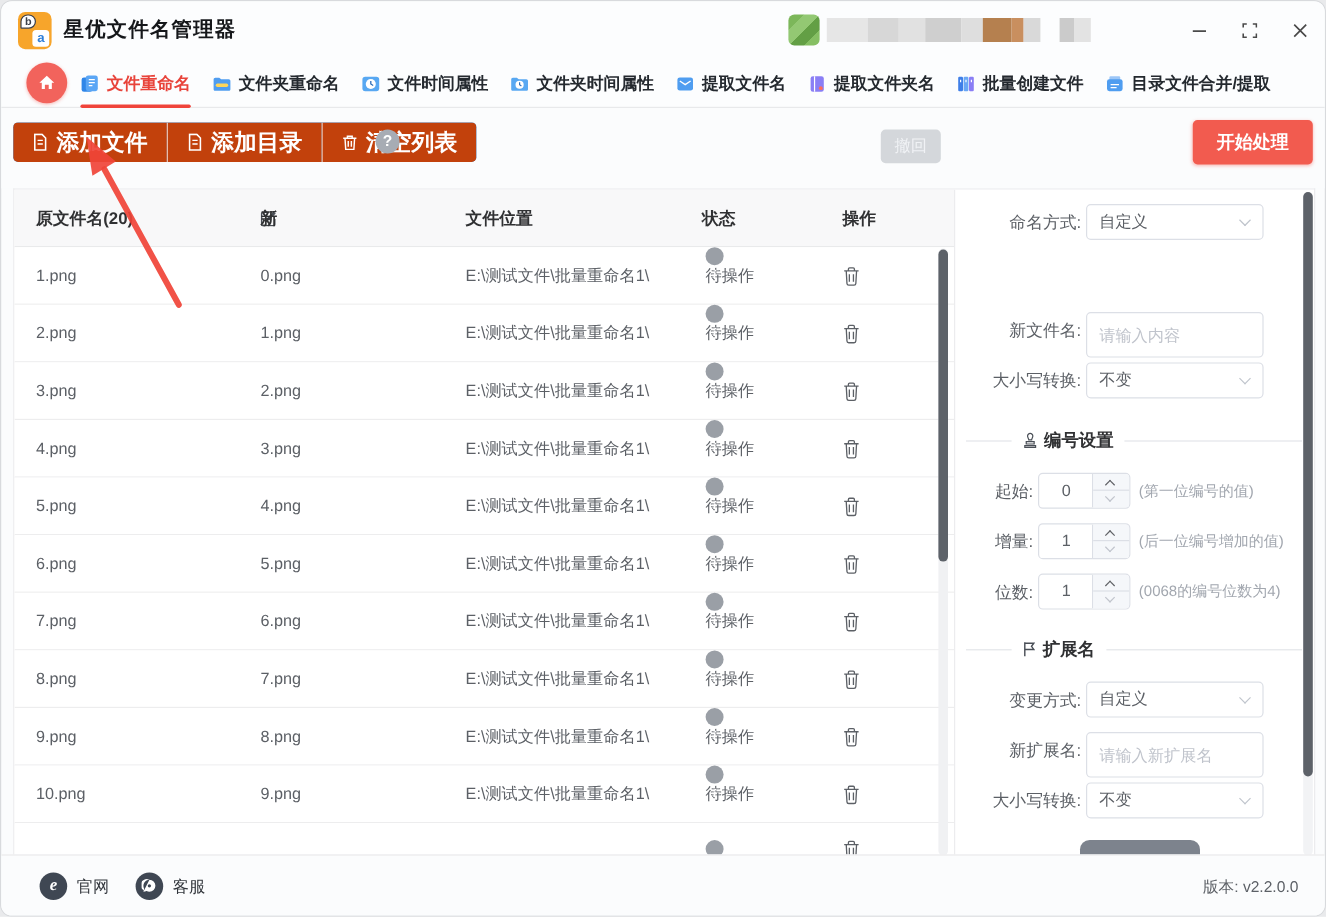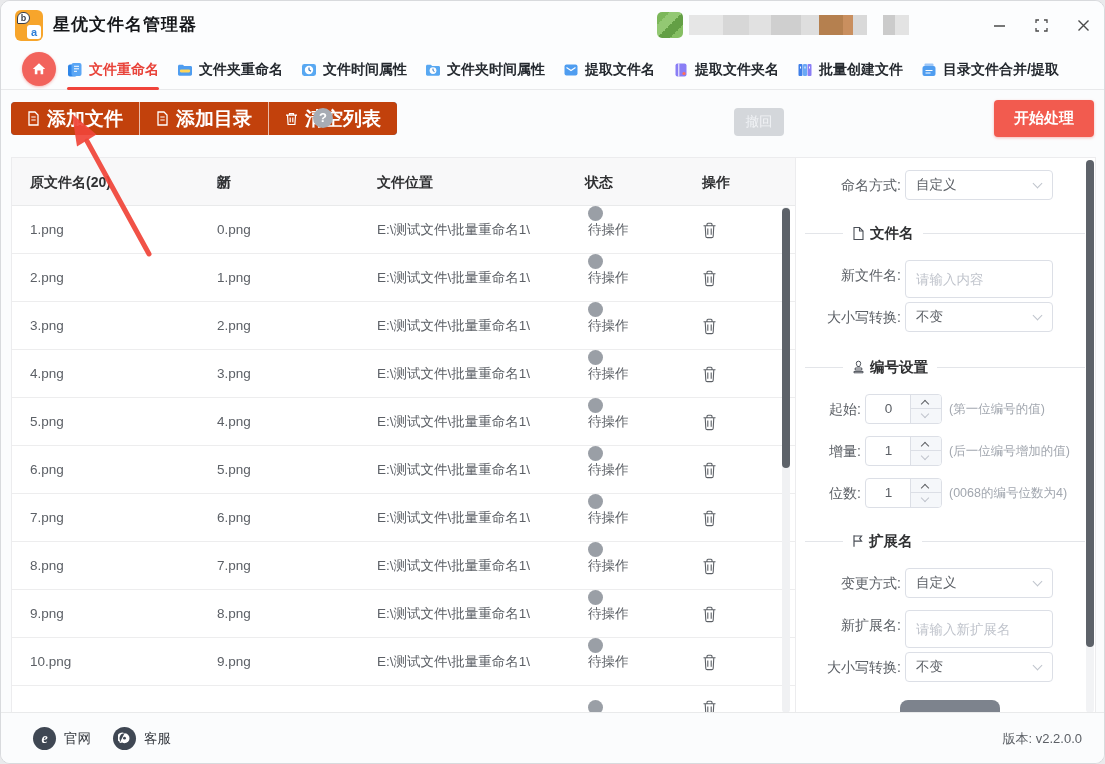--- a/index.html
+++ b/index.html
@@ -42,21 +42,21 @@
   .helpbtn{ position:absolute; left:312px; top:18px; width:20px; height:20px; border-radius:50%; background:#a7acb4; color:#fff; font-size:13px; font-weight:700; text-align:center; line-height:20px; cursor:pointer;}
   .undobtn{ position:absolute; left:733px; top:18px; width:50px; height:28px; background:#d4d7db; border:none; border-radius:4px; color:#f0f2f5; font-size:13.5px; cursor:default;}
   .startbtn{ position:absolute; left:993px; top:10px; width:100px; height:37px; background:#f25b4f; border:none; border-radius:4px; color:#fff; font-size:15px; font-weight:700; cursor:pointer; box-shadow:0 1px 3px rgba(242,91,79,.4);}
   
   .card{ position:absolute; left:10px; top:156px; width:1085px; height:557px; background:#fff; border:1px solid #ececee; border-bottom:none; overflow:hidden;}
   .tablearea{ position:absolute; left:0; top:0; width:783px; height:557px; overflow:hidden;}
   .thead{ position:relative; height:48px; background:#f8f8f9; border-bottom:1px solid #e9eaeb; font-size:14px; font-weight:700; color:#303133;}
   .thead span, .thead .hcol{ position:absolute; top:0; line-height:48px;}
   .row{ position:relative; height:48px; border-bottom:1px solid #ededee; font-size:13.5px; color:#5c6066; background:#fff;}
   .row span{ position:absolute; top:0; line-height:48px; }
-  .c-old{ left:18px; } .c-new{ left:205px; } .c-path{ left:365px; } .c-status{ left:573px; } .c-op{ left:690px; }
+  .c-old{ left:18px; } .c-new{ left:205px; } .c-path{ left:376px; } .c-status{ left:573px; } .c-op{ left:690px; }
   .statwrap{ position:absolute; left:576px; top:0; height:48px; display:flex; align-items:center; gap:6px;}
   .i-info{ width:15px; height:15px; border-radius:50%; background:#9a9fa6; color:#fff; font:italic 700 10px/15px "Liberation Serif",serif; text-align:center; display:inline-block;}
   .trashbtn{ position:absolute; left:690px; top:0; height:48px; display:flex; align-items:center; cursor:pointer; background:none; border:none;}
   .row.partial{ height:28px; border-bottom:none; overflow:hidden;}
   .row.partial .statwrap,.row.partial .trashbtn{ top:14px; height:34px; align-items:flex-start;}
   .tscroll-track{ position:absolute; right:5px; top:49px; bottom:2px; width:8px; background:#f0f1f3; border-radius:4px;}
   .tscroll-thumb{ position:absolute; right:5px; top:50px; width:8px; height:260px; background:#5d6269; border-radius:4px; cursor:pointer;}
   
   .panel{ position:absolute; left:783px; top:0; width:302px; height:557px; border-left:1px solid #ececee; background:#fff;}
   .prow{ position:absolute; left:0; width:100%; height:30px;}
@@ -429,31 +429,20 @@
     <div class="panel">
 
       <div class="prow" style="top:12px;">
         <span class="plabel">命名方式:</span>
         <div class="pctrl select">
           <span>自定义</span>
           <i class="chev"></i>
         </div>
       </div>
 
-      <div class="divider" style="top:64px;">
-        <i class="ln1"></i>
-        <span class="ttl">
-          <svg width="13" height="15" viewBox="0 0 13 15">
-              <path d="M2 1.5h5.5L11 5v8.5H2z" fill="none" stroke="#4a4f57" stroke-width="1.1"></path>
-              <path d="M7.5 1.5V5H11" fill="none" stroke="#4a4f57" stroke-width="1.1"></path>
-            </svg>
-          <b>文件名</b>
-        </span>
-        <i class="ln2"></i>
-      </div>
 
       <div class="prow" style="top:102px;">
         <span class="plabel">新文件名:</span>
         <div class="pctrl">
           <input class="tinput" placeholder="请输入内容" style="">
         </div>
       </div>
 
       <div class="prow" style="top:144px;">
         <span class="plabel">大小写转换:</span>

